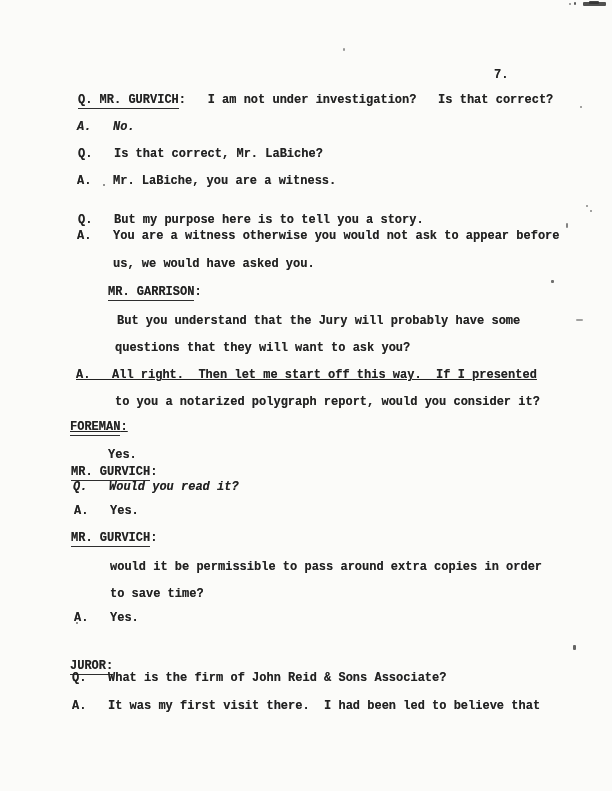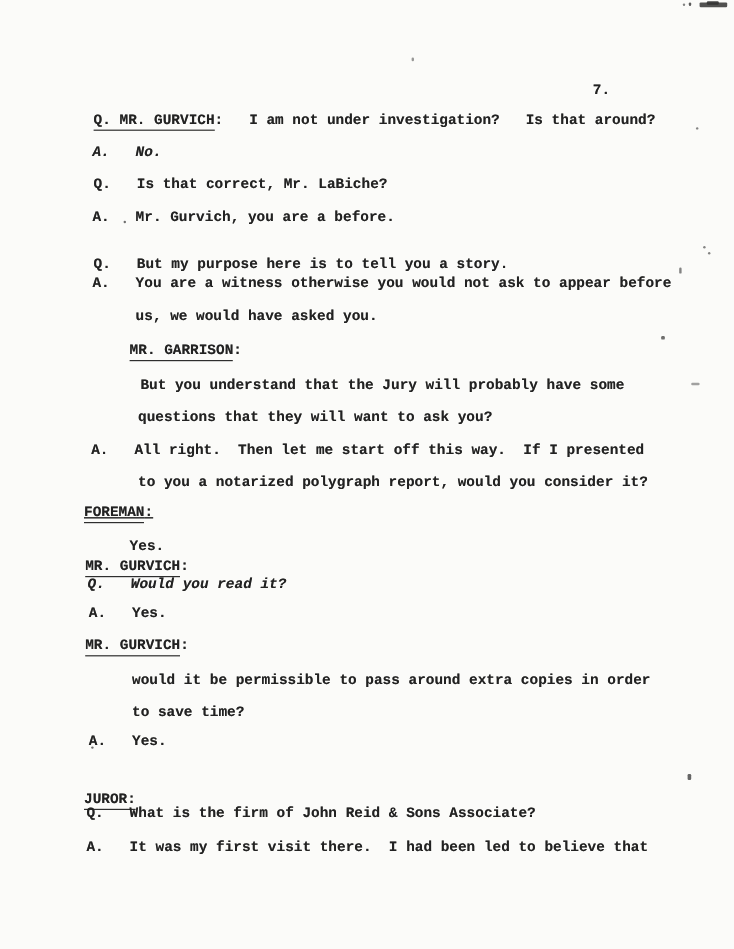--- a/index.html
+++ b/index.html
@@ -35,31 +35,31 @@
     background:#333333;
     border-radius:1px;
   }
 </style>
 </head>
 <body>
 
 <div class="page">
   <div class="page-number">7.</div>
   <div>
-      <div class="line" style="left: 78px; top: 93px;"><span class="u">Q. MR. GURVICH</span><span>:   I am not under investigation?   Is that around?</span></div>
+      <div class="line" style="left: 78px; top: 93px;"><span class="u">Q. MR. GURVICH</span><span>:   I am not under investigation?   Is that correct?</span></div>
       <div class="line" style="left: 77px; top: 120px; font-style: italic;"><span>A.   No.</span></div>
       <div class="line" style="left: 78px; top: 147px; text-align: right;"><span>Q.   Is that correct, Mr. LaBiche?</span></div>
-      <div class="line" style="left: 77px; top: 174px;"><span>A.   Mr. Gurvich, you are a before.</span></div>
+      <div class="line" style="left: 77px; top: 174px;"><span>A.   Mr. LaBiche, you are a witness.</span></div>
       <div class="line" style="left: 78px; top: 213px;"><span>Q.   But my purpose here is to tell you a story.</span></div>
       <div class="line" style="left: 77px; top: 229px;"><span>A.   You are a witness otherwise you would not ask to appear before</span></div>
       <div class="line" style="left: 113px; top: 257px;"><span>us, we would have asked you.</span></div>
       <div class="line" style="left: 73px; top: 285px; padding-left: 35px;"><span class="u">MR. GARRISON</span><span>:</span></div>
       <div class="line" style="left: 117px; top: 314px;"><span>But you understand that the Jury will probably have some</span></div>
       <div class="line" style="left: 115px; top: 341px;"><span>questions that they will want to ask you?</span></div>
-      <div class="line" style="left: 76px; top: 368px;"><span>A.   All right.  Then let me start off this way.  If I presented</span></div>
+      <div class="line" style="left: 76px; top: 368px; text-decoration: underline;"><span>A.   All right.  Then let me start off this way.  If I presented</span></div>
       <div class="line" style="left: 115px; top: 395px; text-align: center;"><span>to you a notarized polygraph report, would you consider it?</span></div>
       <div class="line" style="left: 70px; top: 420px; text-decoration: underline;"><span class="u">FOREMAN</span><span>:</span></div>
       <div class="line" style="left: 108px; top: 448px;"><span>Yes.</span></div>
       <div class="line" style="left: 71px; top: 465px;"><span class="u">MR. GURVICH</span><span>:</span></div>
       <div class="line" style="left: 73px; top: 480px; font-style: italic;"><span>Q.   Would you read it?</span></div>
       <div class="line" style="left: 74px; top: 504px;"><span>A.   Yes.</span></div>
       <div class="line" style="left: 71px; top: 531px;"><span class="u">MR. GURVICH</span><span>:</span></div>
       <div class="line" style="left: 110px; top: 560px;"><span>would it be permissible to pass around extra copies in order</span></div>
       <div class="line" style="left: 110px; top: 587px;"><span>to save time?</span></div>
       <div class="line" style="left: 74px; top: 611px;"><span>A.   Yes.</span></div>

